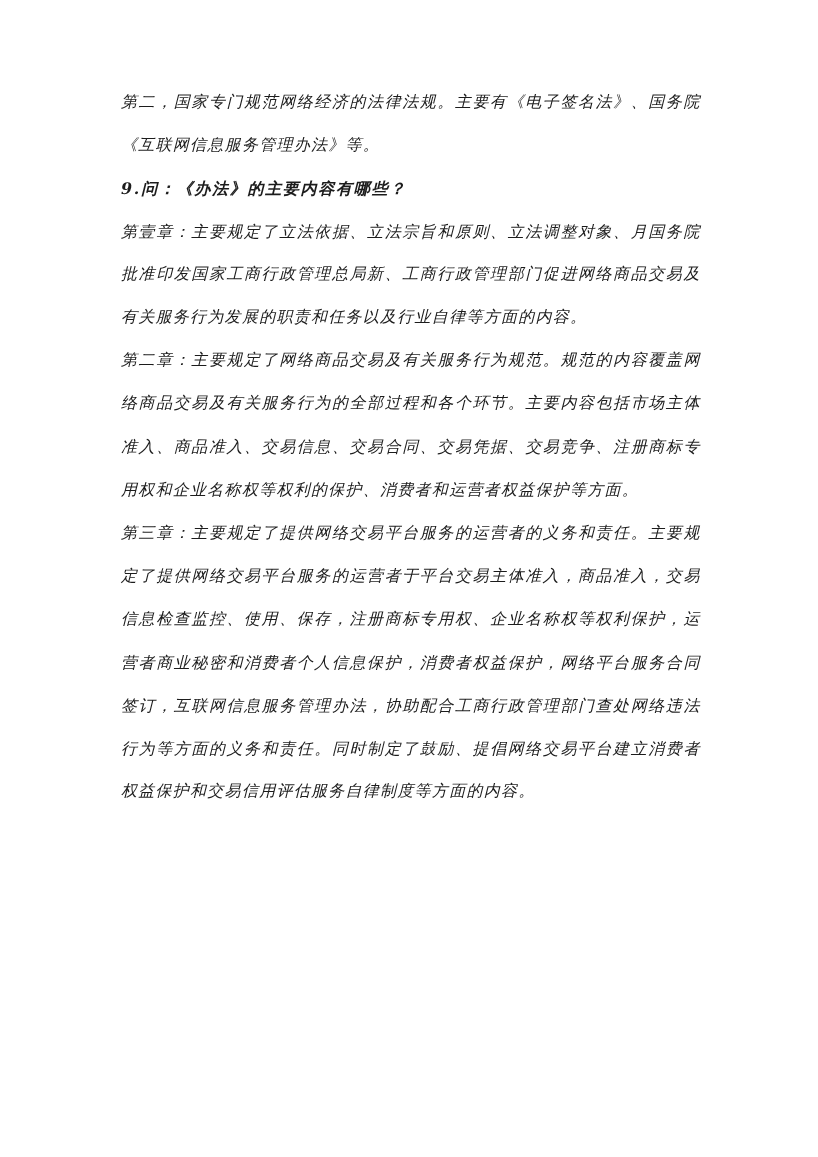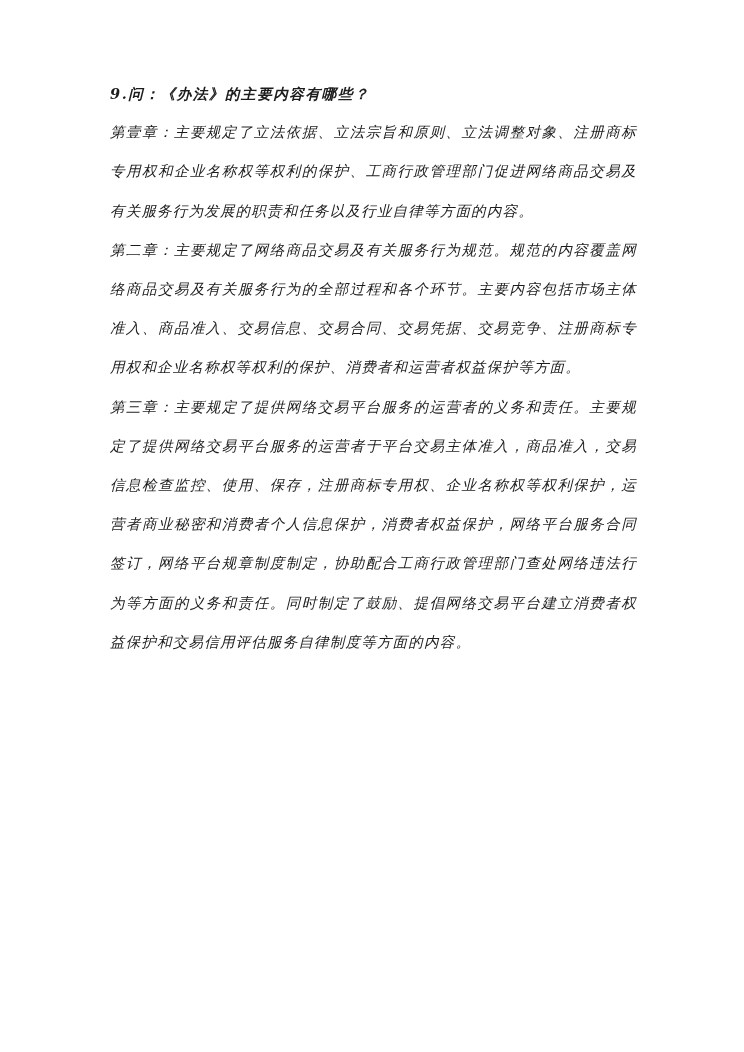--- a/index.html
+++ b/index.html
@@ -44,18 +44,19 @@
     font-weight: 700;
     text-align: left;
     letter-spacing: 1.6px;
   }
 </style>
 </head>
 <body>
 
 <div class="page">
   <div class="content" id="document-content">
+      <p class="para">第二，国家专门规范网络经济的法律法规。主要有《电子签名法》、国务院《互联网信息服务管理办法》等。</p>
       <p class="para heading">9.问：《办法》的主要内容有哪些？</p>
-      <p class="para">第壹章：主要规定了立法依据、立法宗旨和原则、立法调整对象、注册商标专用权和企业名称权等权利的保护、工商行政管理部门促进网络商品交易及有关服务行为发展的职责和任务以及行业自律等方面的内容。</p>
+      <p class="para">第壹章：主要规定了立法依据、立法宗旨和原则、立法调整对象、月国务院批准印发国家工商行政管理总局新、工商行政管理部门促进网络商品交易及有关服务行为发展的职责和任务以及行业自律等方面的内容。</p>
       <p class="para">第二章：主要规定了网络商品交易及有关服务行为规范。规范的内容覆盖网络商品交易及有关服务行为的全部过程和各个环节。主要内容包括市场主体准入、商品准入、交易信息、交易合同、交易凭据、交易竞争、注册商标专用权和企业名称权等权利的保护、消费者和运营者权益保护等方面。</p>
-      <p class="para">第三章：主要规定了提供网络交易平台服务的运营者的义务和责任。主要规定了提供网络交易平台服务的运营者于平台交易主体准入，商品准入，交易信息检查监控、使用、保存，注册商标专用权、企业名称权等权利保护，运营者商业秘密和消费者个人信息保护，消费者权益保护，网络平台服务合同签订，网络平台规章制度制定，协助配合工商行政管理部门查处网络违法行为等方面的义务和责任。同时制定了鼓励、提倡网络交易平台建立消费者权益保护和交易信用评估服务自律制度等方面的内容。</p>
+      <p class="para">第三章：主要规定了提供网络交易平台服务的运营者的义务和责任。主要规定了提供网络交易平台服务的运营者于平台交易主体准入，商品准入，交易信息检查监控、使用、保存，注册商标专用权、企业名称权等权利保护，运营者商业秘密和消费者个人信息保护，消费者权益保护，网络平台服务合同签订，互联网信息服务管理办法，协助配合工商行政管理部门查处网络违法行为等方面的义务和责任。同时制定了鼓励、提倡网络交易平台建立消费者权益保护和交易信用评估服务自律制度等方面的内容。</p>
     </div>
 </div>
 
 </body></html>

